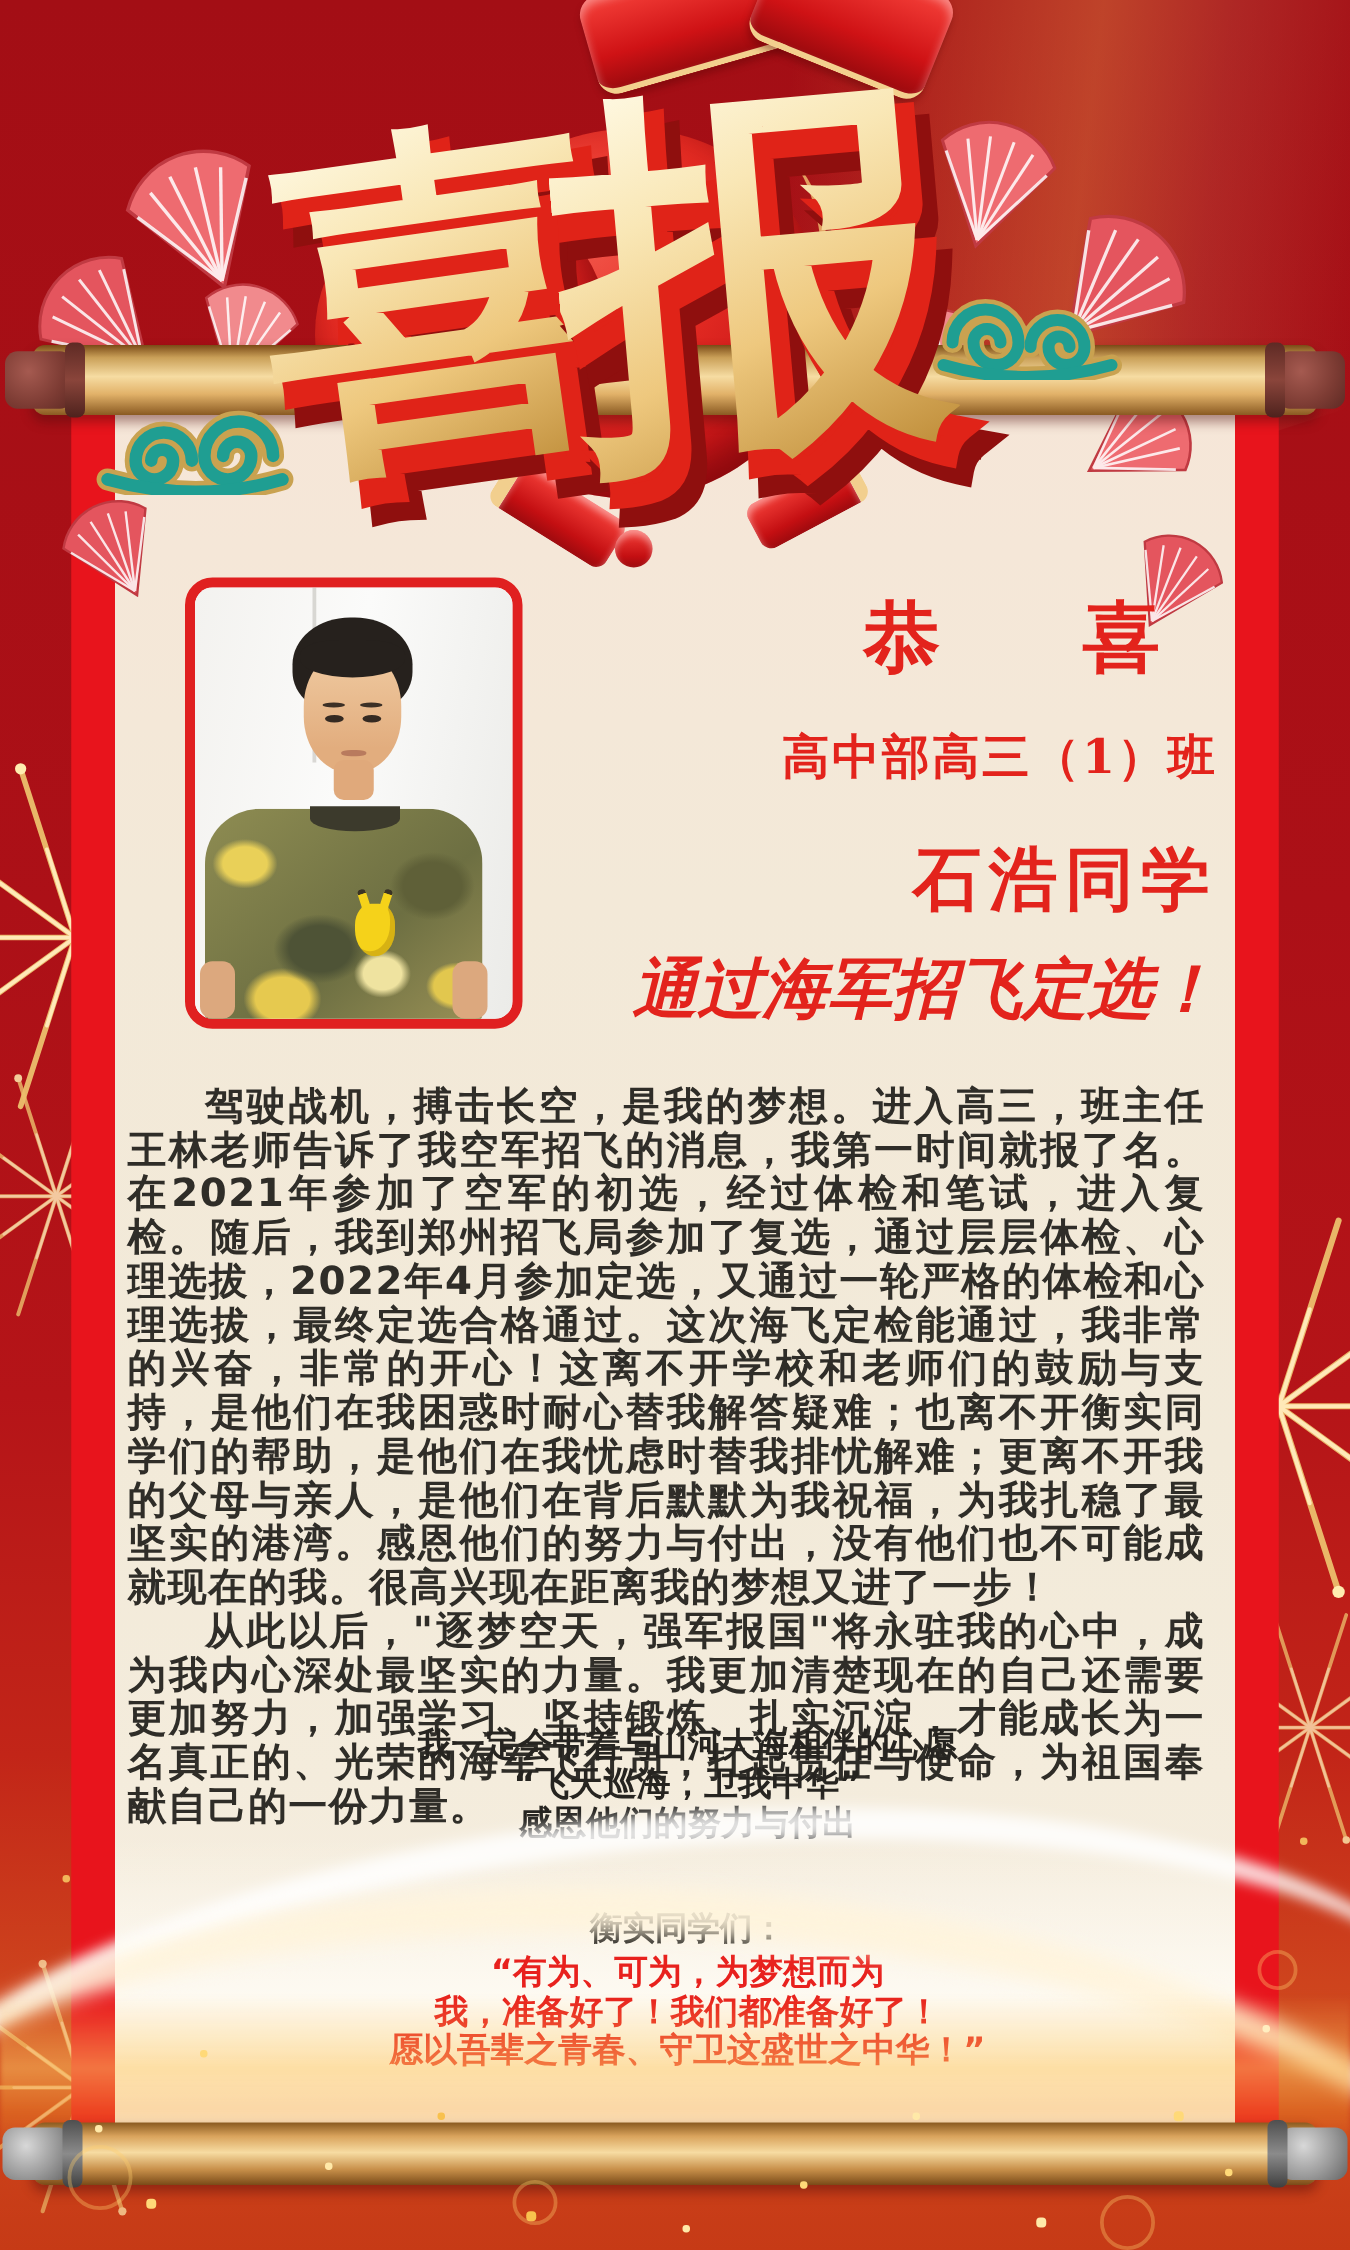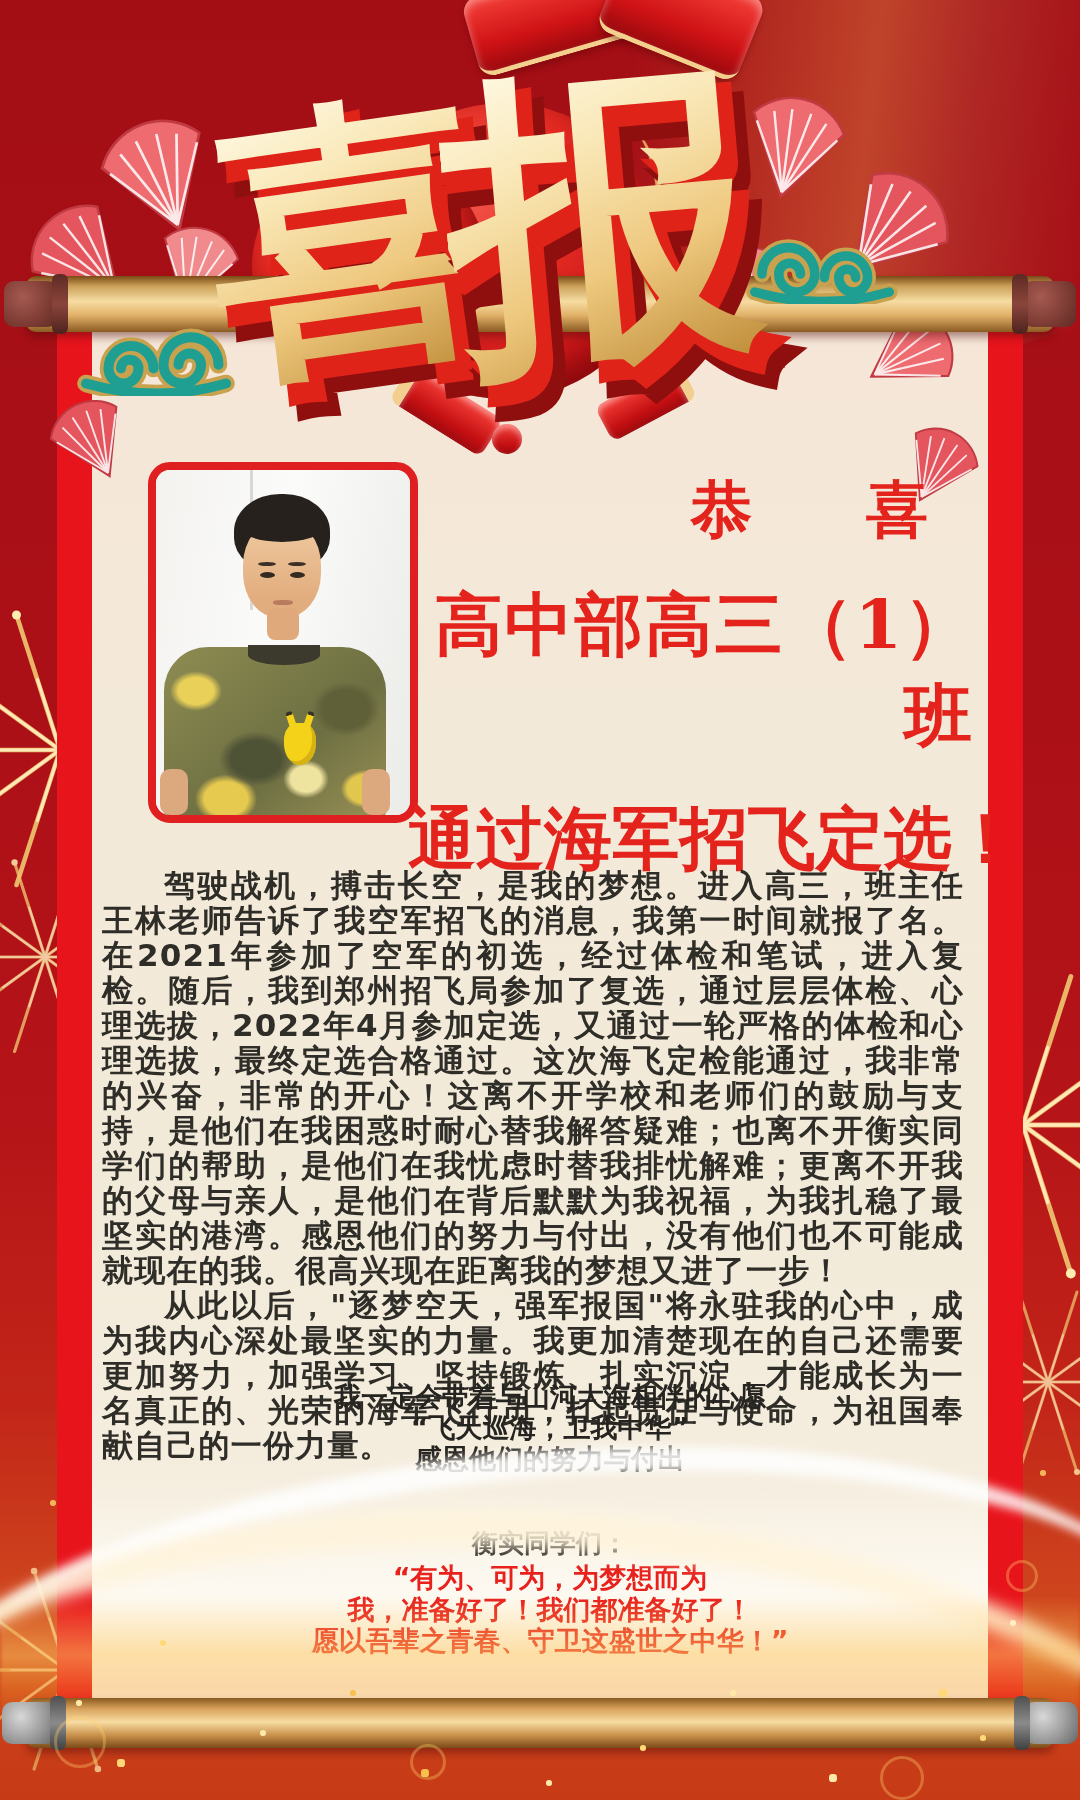--- a/index.html
+++ b/index.html
@@ -97,23 +97,23 @@
   .photo .arm{position:absolute;bottom:0;width:28px;height:46px;background:#dca87e;border-radius:10px;}
   .photo .arm.la{left:4px;} .photo .arm.ra{left:206px;}
   .photo .pika{position:absolute;left:120px;top:76px;width:32px;height:42px;background:#f5d21a;border-radius:40% 40% 50% 50%;box-shadow:inset -4px -4px 0 rgba(160,120,10,.35);}
   .photo .pika::before,.photo .pika::after{content:"";position:absolute;top:-12px;width:7px;height:16px;background:#f5d21a;border-radius:4px;}
   .photo .pika::before{left:4px;transform:rotate(-18deg);border-top:4px solid #3a3325;}
   .photo .pika::after{right:4px;transform:rotate(18deg);border-top:4px solid #3a3325;}
   
   .congrats{position:absolute;left:408px;top:462px;width:566px;z-index:9;text-align:right;
     color:#e3231c;font-family:"DejaVu Serif","Liberation Serif",serif;font-weight:bold;}
   .congrats .c1{font-size:62px;letter-spacing:46px;text-indent:46px;margin:6px 0 0;}
-  .congrats .c2{font-size:68px;letter-spacing:2px;margin:28px 0 0;}
+  .congrats .c2{font-size:38px;letter-spacing:2px;margin:28px 0 0;}
   .congrats .c3{font-size:55px;letter-spacing:6px;margin:36px 0 0;}
-  .congrats .c4{font-size:68px;letter-spacing:0;margin:32px 0 0;white-space:nowrap;}
+  .congrats .c4{font-size:52px;letter-spacing:0;margin:16px 0 0;white-space:nowrap;font-style:italic;}
   
   .bodytext{position:absolute;left:102px;top:868px;width:862px;z-index:9;
     color:#2f2d28;font-weight:700;font-size:31px;line-height:35px;letter-spacing:1.2px;text-align:justify;}
   .bodytext p{margin:0;text-indent:2em;}
   
   .pledge{position:absolute;left:100px;top:1381px;width:900px;z-index:9;text-align:center;
     color:#262420;font-weight:700;font-size:27px;line-height:31px;}
   .motto{position:absolute;left:100px;top:1528px;width:900px;z-index:10;text-align:center;font-weight:700;}
   .motto .mh{color:#262420;font-size:26px;line-height:30px;margin-bottom:4px;}
   .motto .ml{color:#e8211d;font-size:27px;line-height:31.5px;}
@@ -292,20 +292,21 @@
       <div class="collar"></div>
       <div class="pika"></div>
     </div>
     <div class="arm la"></div>
     <div class="arm ra"></div>
   </div>
 
   <div class="congrats">
     <div class="c1">恭 喜</div>
     <div class="c2">高中部高三（1）班</div>
+    <div class="c3">石浩同学</div>
     <div class="c4">通过海军招飞定选！</div>
   </div>
 
   <div class="bodytext">
     <p>驾驶战机，搏击长空，是我的梦想。进入高三，班主任王林老师告诉了我空军招飞的消息，我第一时间就报了名。在2021年参加了空军的初选，经过体检和笔试，进入复检。随后，我到郑州招飞局参加了复选，通过层层体检、心理选拔，2022年4月参加定选，又通过一轮严格的体检和心理选拔，最终定选合格通过。这次海飞定检能通过，我非常的兴奋，非常的开心！这离不开学校和老师们的鼓励与支持，是他们在我困惑时耐心替我解答疑难；也离不开衡实同学们的帮助，是他们在我忧虑时替我排忧解难；更离不开我的父母与亲人，是他们在背后默默为我祝福，为我扎稳了最坚实的港湾。感恩他们的努力与付出，没有他们也不可能成就现在的我。很高兴现在距离我的梦想又进了一步！</p>
     <p>从此以后，"逐梦空天，强军报国"将永驻我的心中，成为我内心深处最坚实的力量。我更加清楚现在的自己还需要更加努力，加强学习、坚持锻炼、扎实沉淀，才能成长为一名真正的、光荣的海军飞行员，扛起责任与使命，为祖国奉献自己的一份力量。</p>
   </div>
 
   <div class="pledge">
     <div>我一定会带着与山河大海相伴的心愿</div>

